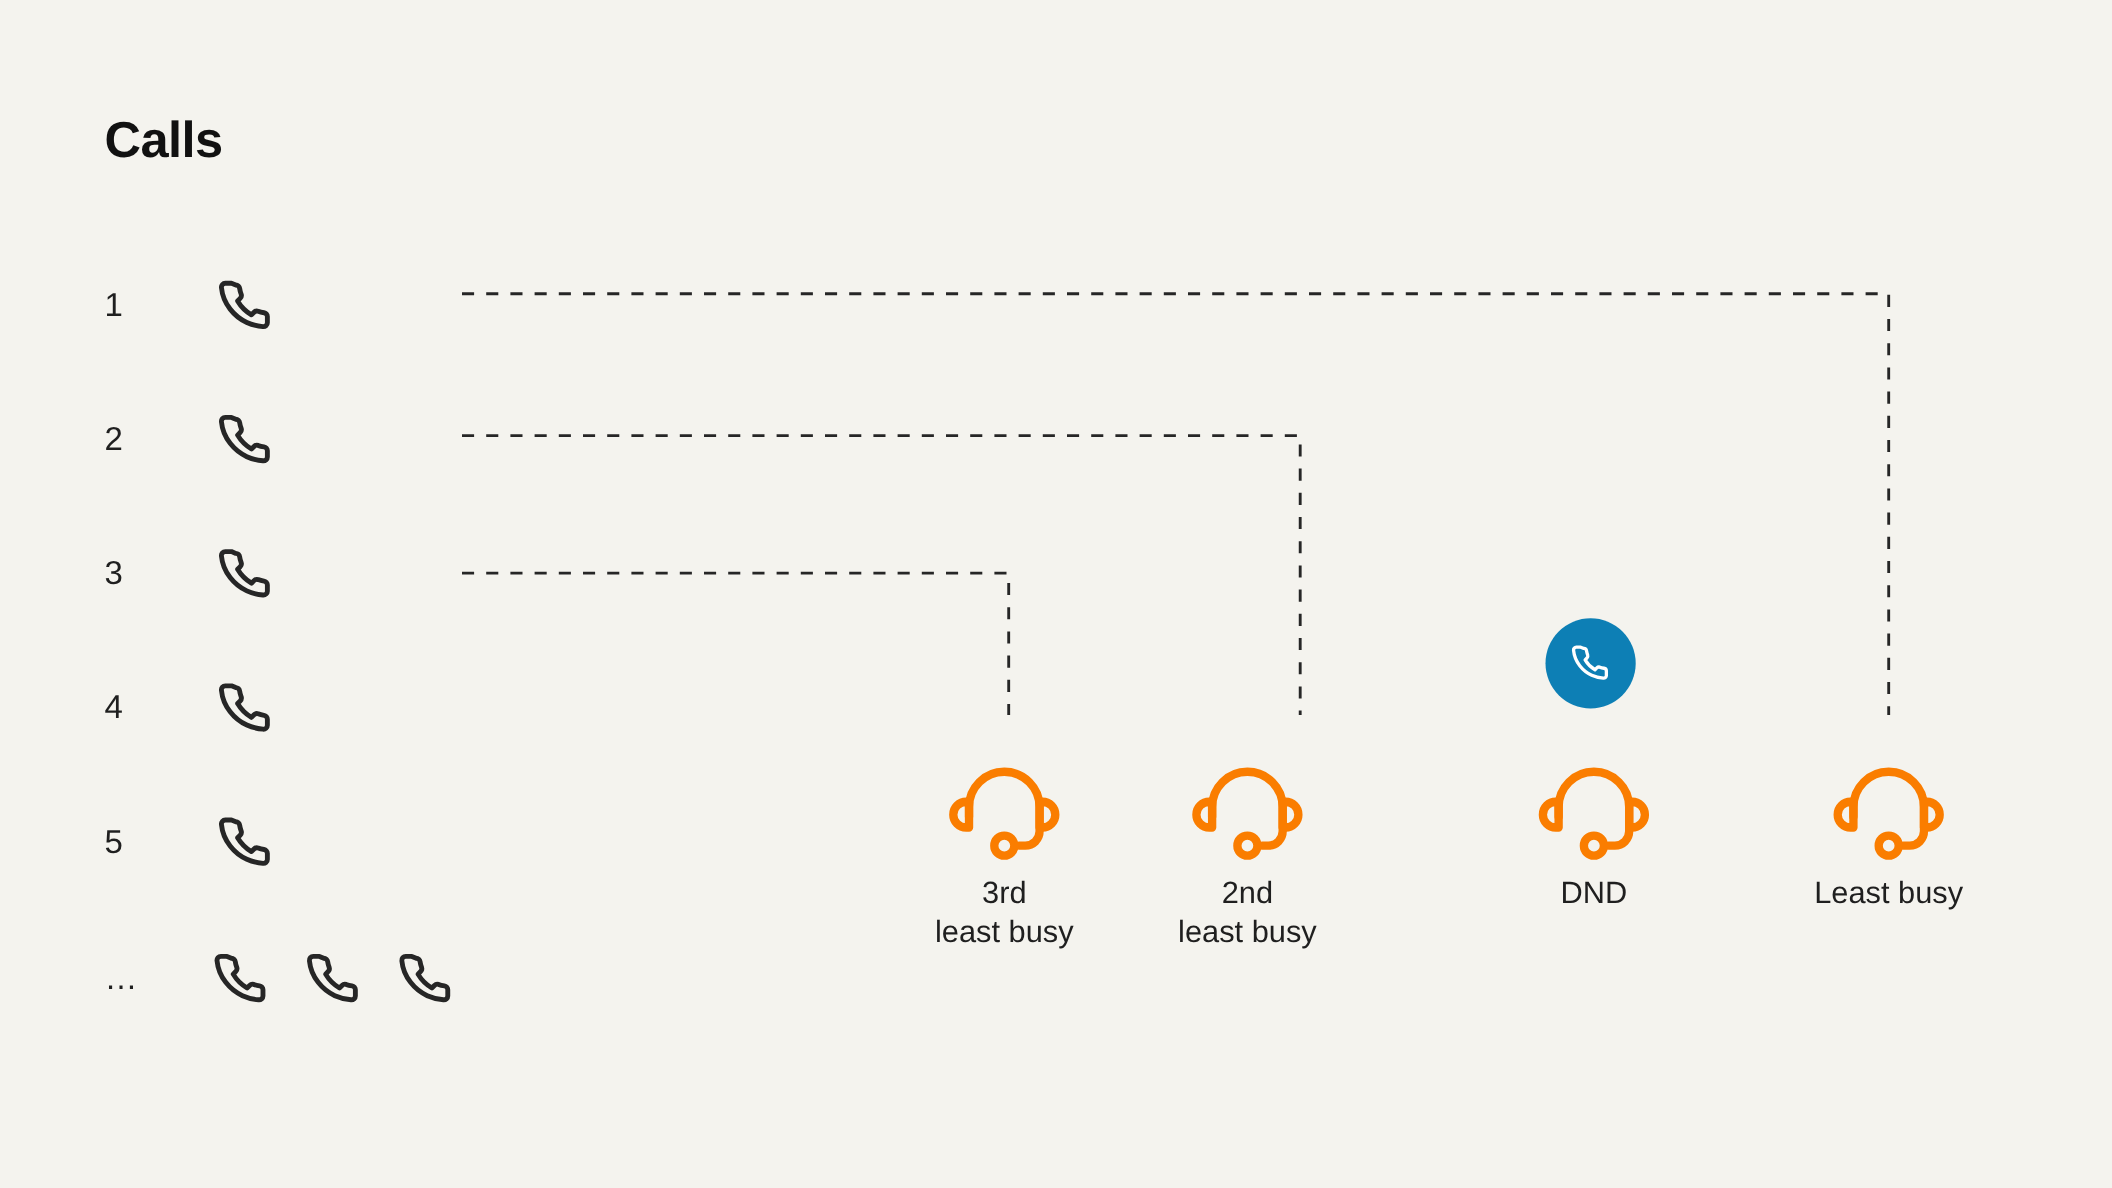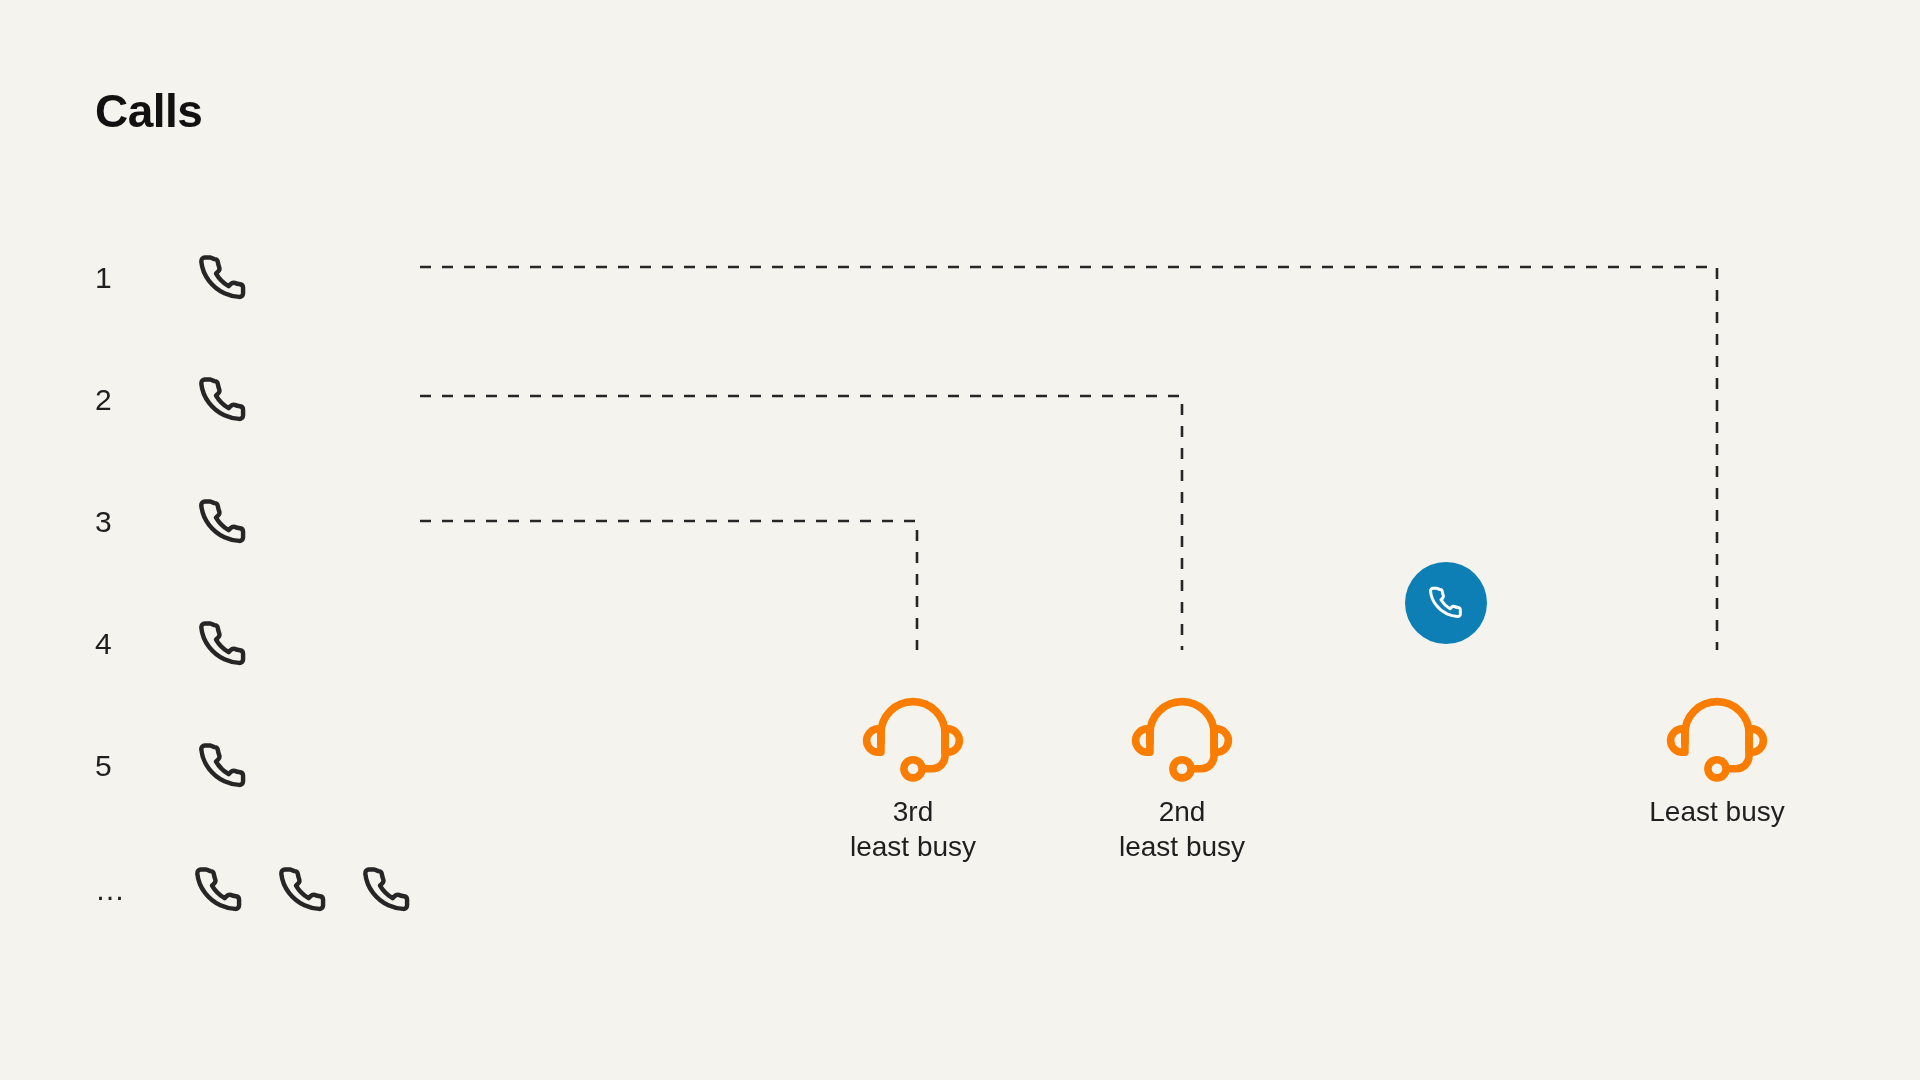--- a/index.html
+++ b/index.html
@@ -17,21 +17,21 @@
   #stage {
     position: relative;
     width: 1920px;
     height: 1080px;
   }
 
   
   #page-title {
     position: absolute;
     left: 95px;
-    top: 88px;
+    top: 104px;
     font-size: 46px;
     font-weight: 700;
     letter-spacing: -0.5px;
     color: #111111;
     line-height: 1;
     text-align: center;
   }
 
   
   .queue-row {
@@ -184,33 +184,44 @@
         <path d="M4.6 13.1V11a7.4 7.4 0 0 1 14.8 0v5.1a3 3 0 0 1-3 3h-1.3"></path>
         <path d="M4.6 9.9H4a2.7 2.7 0 0 0 0 5.4h.6z"></path>
         <path d="M19.4 9.9h.6a2.7 2.7 0 0 1 0 5.4h-.6z"></path>
         <circle cx="12" cy="19.1" r="2.1"></circle>
       </svg>
     </div>
     <div class="agent-label">3rd
 least busy</div>
   </div>
 
-  <div class="agent" style="left:1077px">
+  <div class="agent" style="left:1029px">
     <div class="headset-wrap">
       <svg width="104" height="104" viewBox="0 0 24 24" fill="none" stroke="#fa7d00" stroke-width="1.75" stroke-linecap="round" stroke-linejoin="round">
         <path d="M4.6 13.1V11a7.4 7.4 0 0 1 14.8 0v5.1a3 3 0 0 1-3 3h-1.3"></path>
         <path d="M4.6 9.9H4a2.7 2.7 0 0 0 0 5.4h.6z"></path>
         <path d="M19.4 9.9h.6a2.7 2.7 0 0 1 0 5.4h-.6z"></path>
         <circle cx="12" cy="19.1" r="2.1"></circle>
       </svg>
     </div>
     <div class="agent-label">2nd
 least busy</div>
   </div>
 
+  <div class="agent" style="left:1344px">
+    <div class="headset-wrap">
+      <svg width="104" height="104" viewBox="0 0 24 24" fill="none" stroke="#fa7d00" stroke-width="1.75" stroke-linecap="round" stroke-linejoin="round">
+        <path d="M4.6 13.1V11a7.4 7.4 0 0 1 14.8 0v5.1a3 3 0 0 1-3 3h-1.3"></path>
+        <path d="M4.6 9.9H4a2.7 2.7 0 0 0 0 5.4h.6z"></path>
+        <path d="M19.4 9.9h.6a2.7 2.7 0 0 1 0 5.4h-.6z"></path>
+        <circle cx="12" cy="19.1" r="2.1"></circle>
+      </svg>
+    </div>
+    <div class="agent-label">DND</div>
+  </div>
 
   <div class="agent" style="left:1612px">
     <div class="headset-wrap">
       <svg width="104" height="104" viewBox="0 0 24 24" fill="none" stroke="#fa7d00" stroke-width="1.75" stroke-linecap="round" stroke-linejoin="round">
         <path d="M4.6 13.1V11a7.4 7.4 0 0 1 14.8 0v5.1a3 3 0 0 1-3 3h-1.3"></path>
         <path d="M4.6 9.9H4a2.7 2.7 0 0 0 0 5.4h.6z"></path>
         <path d="M19.4 9.9h.6a2.7 2.7 0 0 1 0 5.4h-.6z"></path>
         <circle cx="12" cy="19.1" r="2.1"></circle>
       </svg>
     </div>

